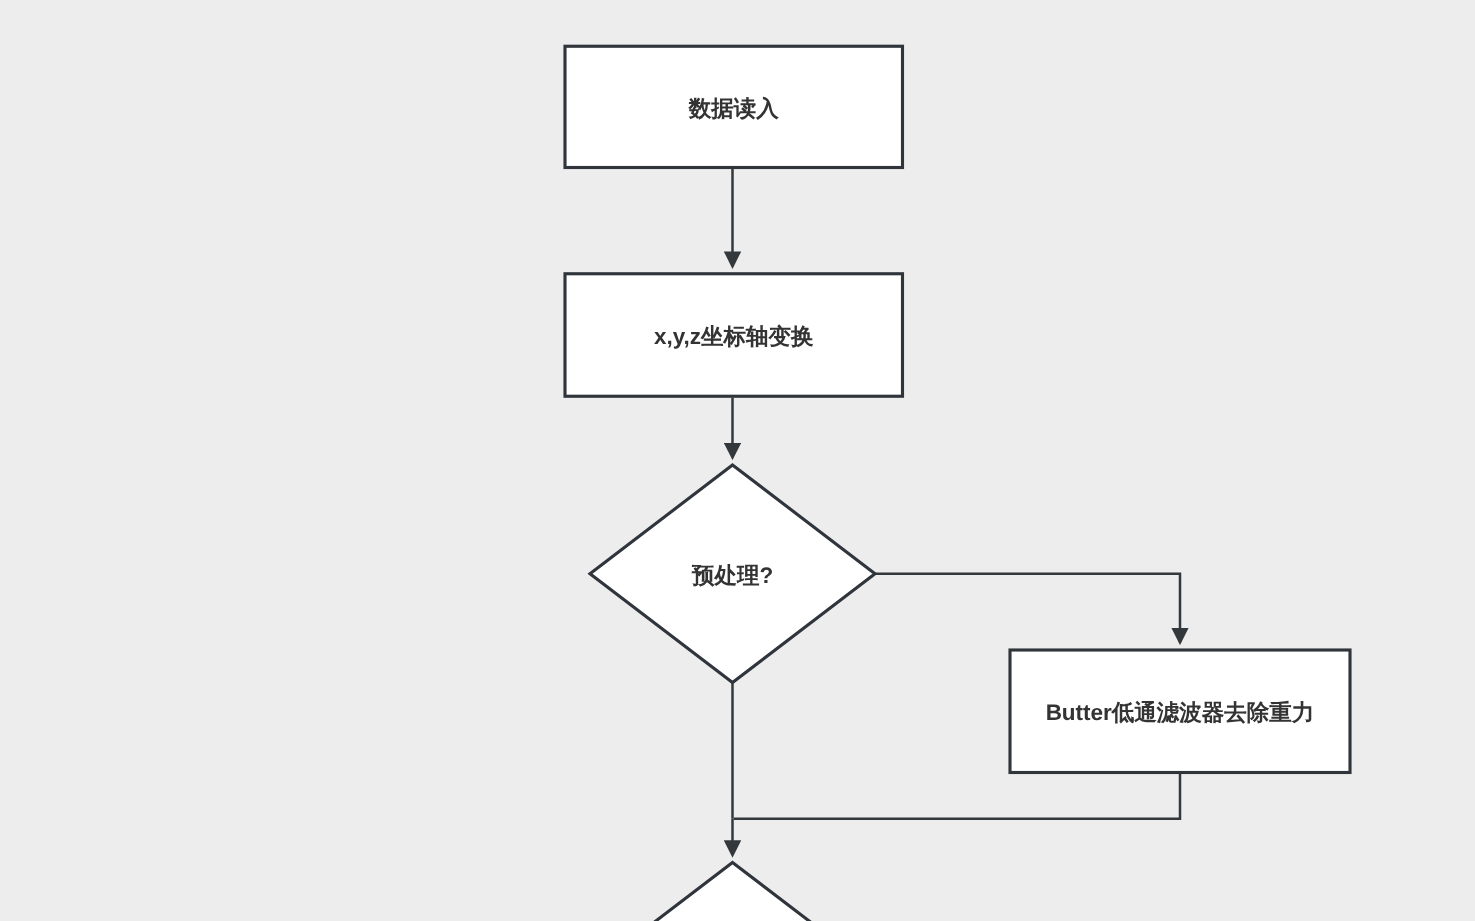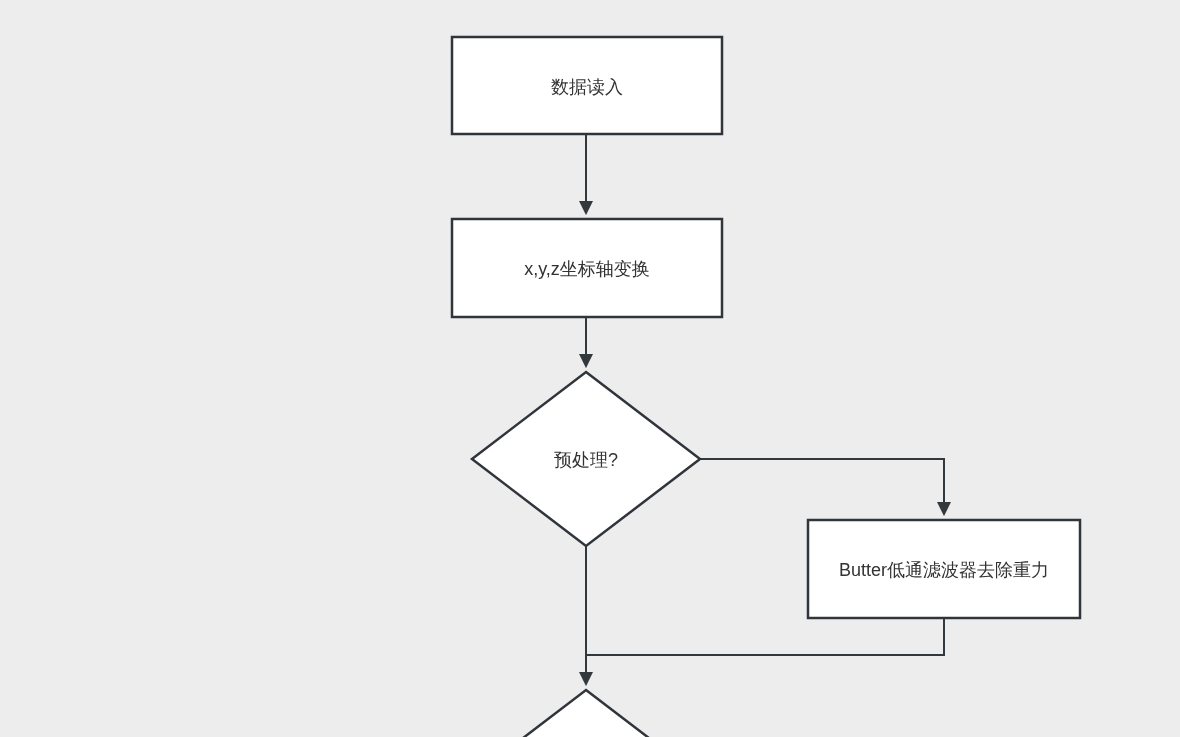--- a/index.html
+++ b/index.html
@@ -10,20 +10,21 @@
     width: 1180px;
     height: 737px;
     overflow: hidden;
     background: #ededed;
     font-family: "Liberation Sans", "DejaVu Sans", sans-serif;
   }
   .canvas-wrap {
     position: relative;
     width: 1180px;
     height: 536px;
+    font-weight: bold;
   }
   svg.flowchart {
     display: block;
     width: 1180px;
     height: 737px;
   }
   .node-shape {
     fill: #ffffff;
     stroke: #2f353b;
     stroke-width: 2.5;

